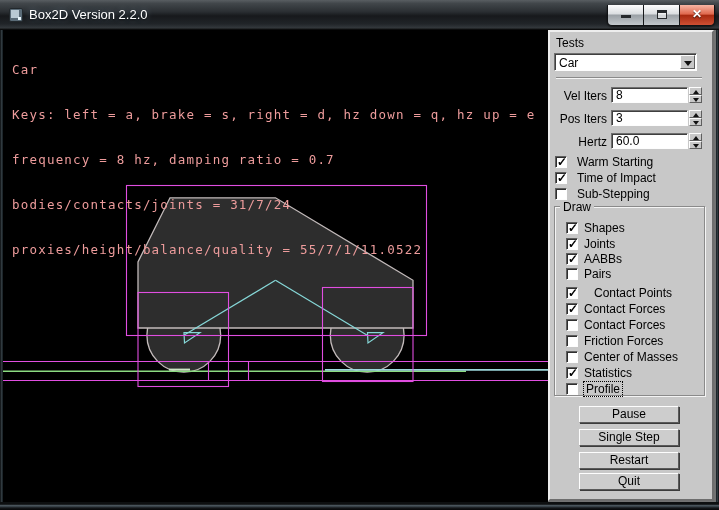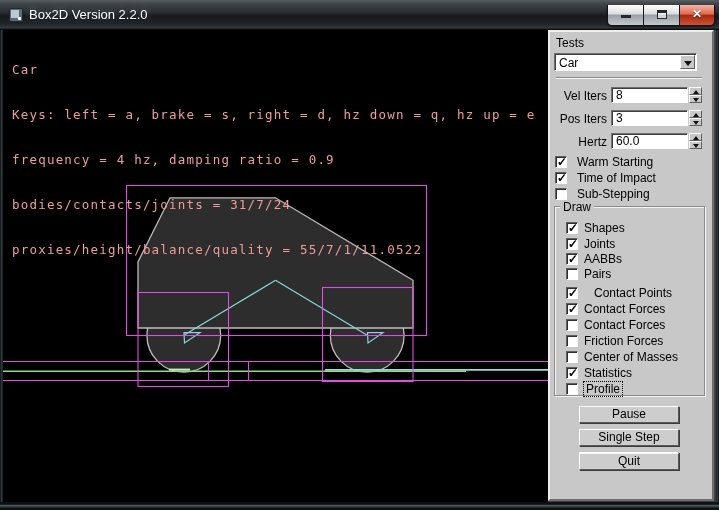--- a/index.html
+++ b/index.html
@@ -1,19 +1,19 @@
 <!DOCTYPE html>
 <html><head>
 <meta charset="utf-8">
 <style>
   * { margin:0; padding:0; box-sizing:border-box; }
   html,body { width:719px; height:510px; }
   body { font-family:"Liberation Sans", sans-serif; background:#000; position:relative; overflow:hidden; }
 
-  .window { position:absolute; inset:0; background:#404040; }
+  .window { position:absolute; inset:0; background:#737373; }
 
   
   .titlebar { position:absolute; left:0; top:0; width:719px; height:30px;
     background:linear-gradient(180deg,#595e62 0%,#41464a 12%,#2b2f33 40%,#17191c 55%,#202428 82%,#33383c 96%,#17191a 100%);
     border-bottom:1px solid #0b0c0d; }
   .title-text { position:absolute; left:29px; top:7px; color:#fff; font-size:13px;
     text-shadow:0 0 6px rgba(160,200,230,.45), 0 1px 2px rgba(0,0,0,.9); white-space:nowrap; }
   .app-icon { position:absolute; left:9px; top:8px; width:14px; height:14px;
     background:#5a6b77; border:1px solid #22282c; border-radius:2px; }
   .app-icon .pane { position:absolute; left:1px; top:1px; width:8px; height:8px; background:#b9c9d3; }
@@ -135,21 +135,21 @@
         <rect x="319.5" y="257.5" width="90.5" height="94"></rect>
         <line x1="0" y1="331.5" x2="545" y2="331.5"></line>
         <line x1="0" y1="350.5" x2="545" y2="350.5"></line>
         <line x1="205.5" y1="331.5" x2="205.5" y2="350.5"></line>
         <line x1="245.5" y1="331.5" x2="245.5" y2="350.5"></line>
       </g>
     </svg>
     <div class="stats">
       <div>Car</div>
       <div>Keys: left = a, brake = s, right = d, hz down = q, hz up = e</div>
-      <div>frequency = 4 hz, damping ratio = 0.9</div>
+      <div>frequency = 8 hz, damping ratio = 0.7</div>
       <div>bodies/contacts/joints = 31/7/24</div>
       <div>proxies/height/balance/quality = 55/7/1/11.0522</div>
     </div>
   </div>
 
   <div class="panel">
     <div class="plabel" style="left:6px; top:4px;">Tests</div>
 
     <div class="combo" style="left:4px; top:21px; width:143px;">
       <span class="combo-text">Car</span>
@@ -251,19 +251,19 @@
       <span class="cbl" style="left:18px;">Statistics</span>
     </div>
     <div class="cbrow" style="left:16px; top:351px;">
       <span class="cb"></span>
       <span class="cbl focus-dotted" style="left:18px;">Profile</span>
     </div>
 
     <div class="pbtn" style="left:29px; top:374px;">Pause</div>
     <div class="pbtn" style="left:29px; top:397px;">Single Step</div>
     <div class="pbtn" style="left:29px; top:420px;">Restart</div>
-    <div class="pbtn" style="left:29px; top:421px;">Quit</div>
+    <div class="pbtn" style="left:29px; top:441px;">Quit</div>
   </div>
 
   <div class="border-left"></div>
   <div class="border-right"></div>
   <div class="border-bottom"></div>
 </div>
 
 </body></html>

